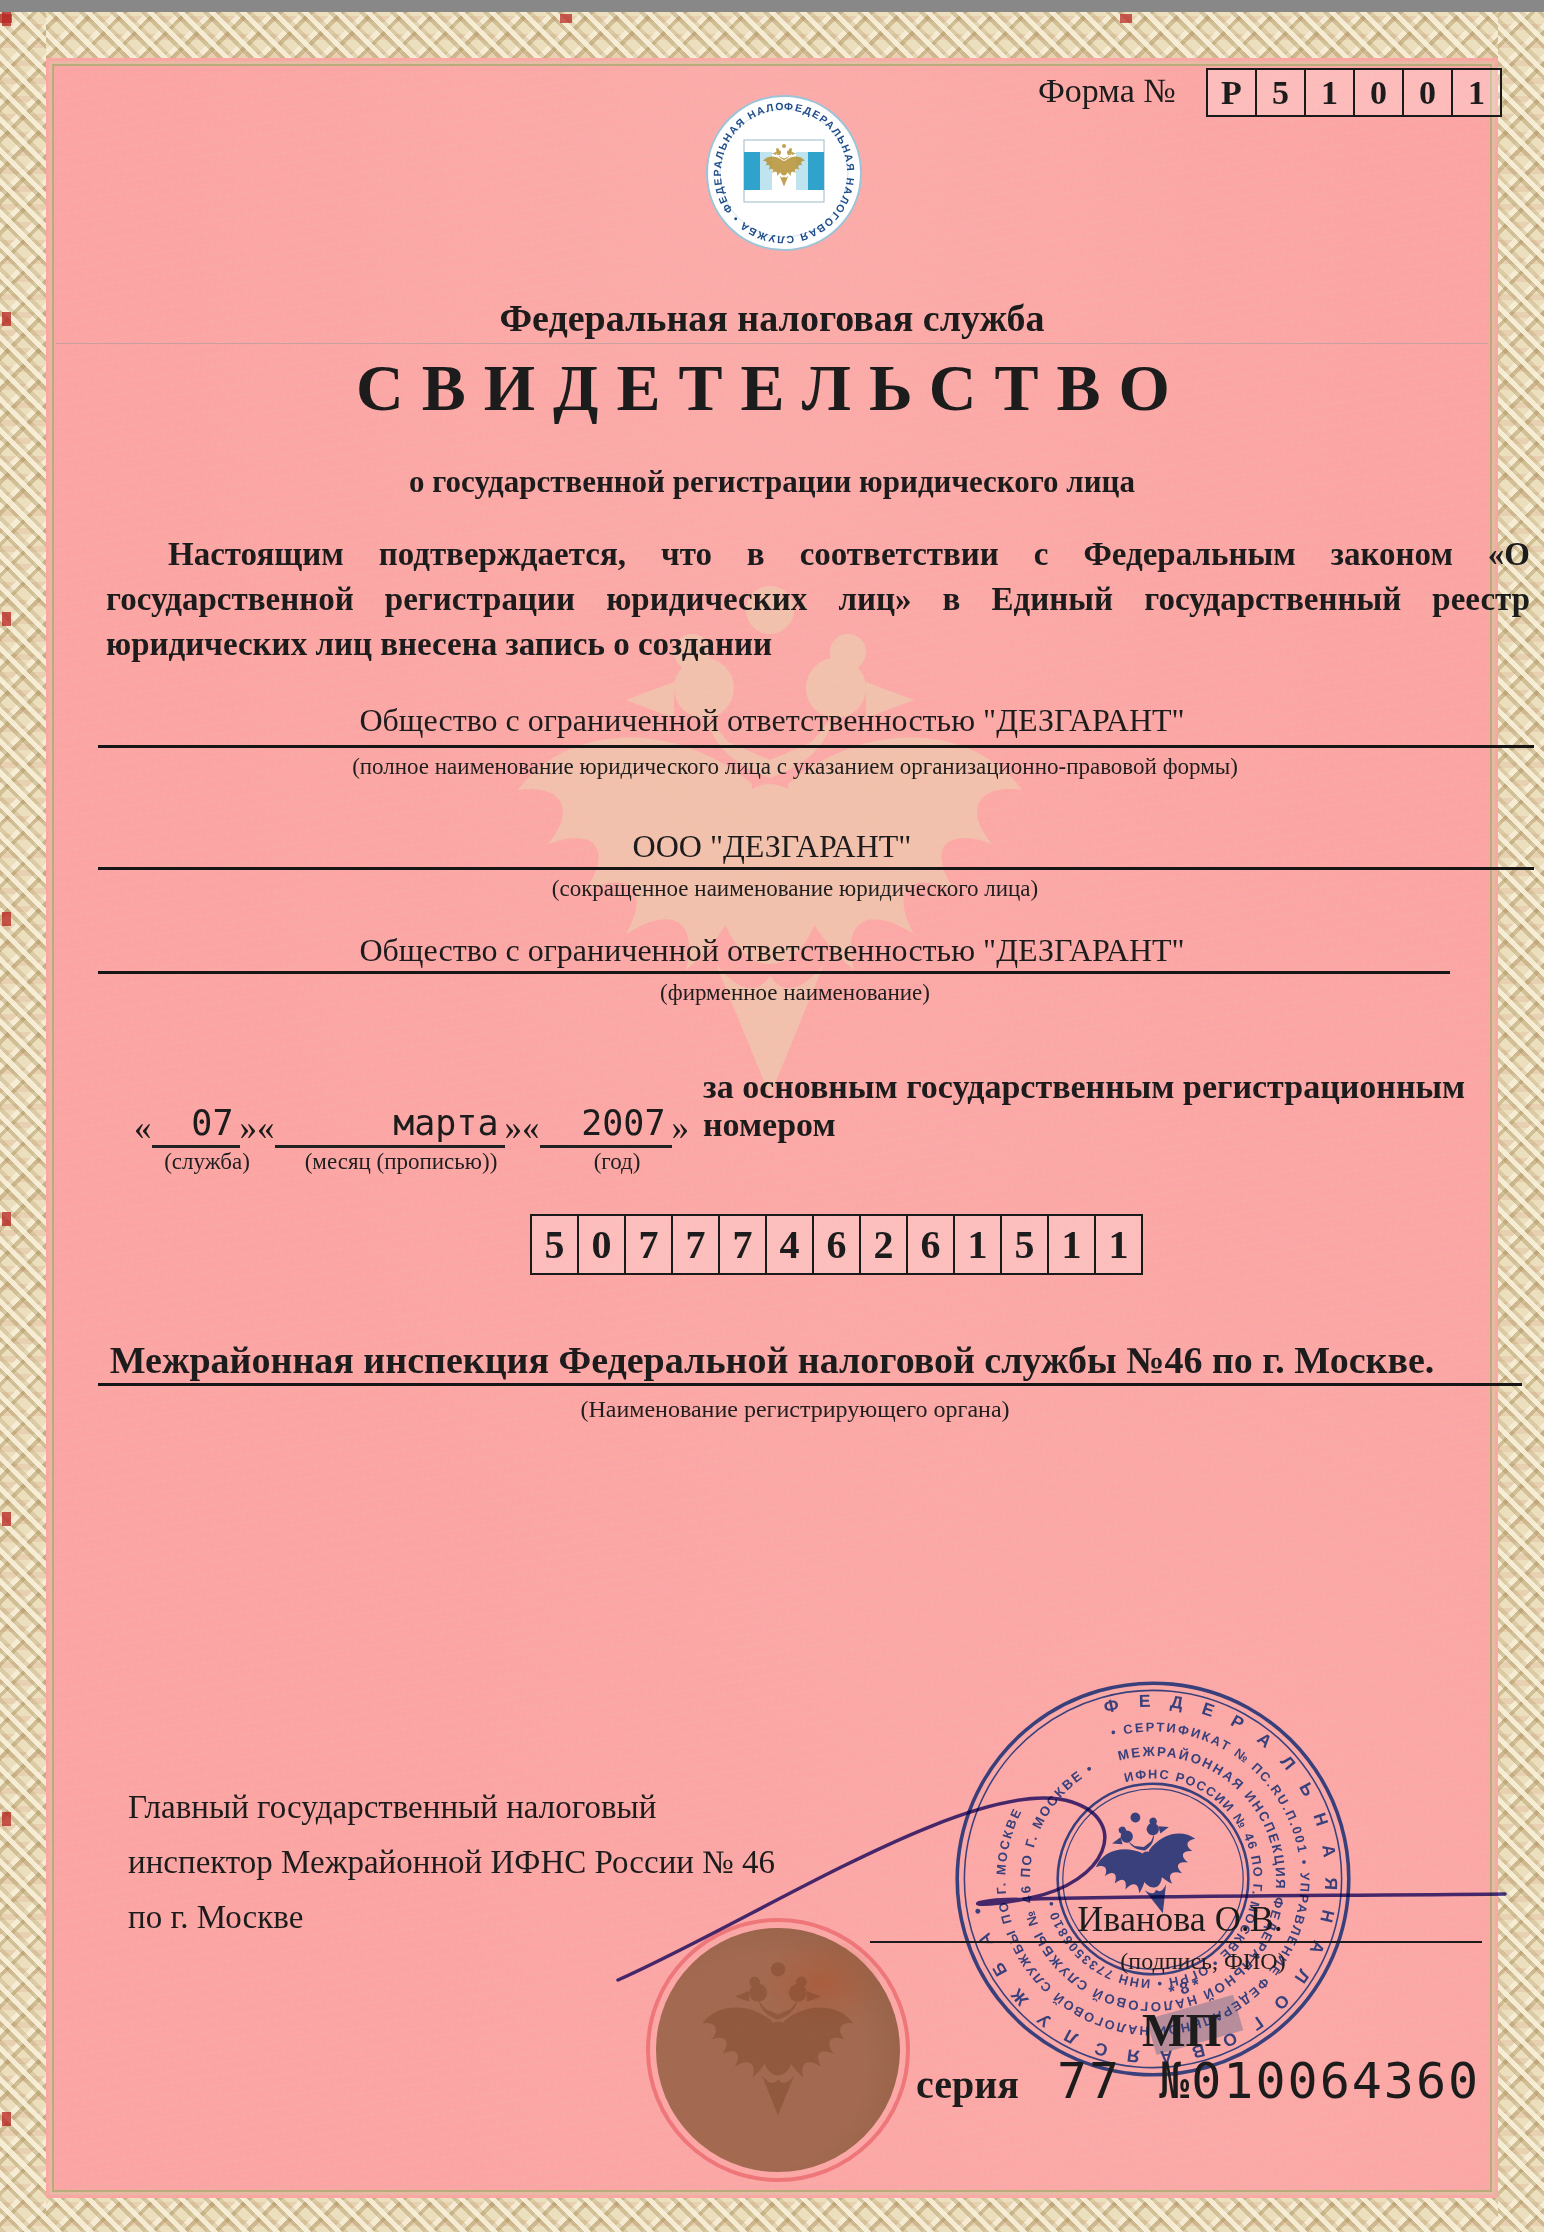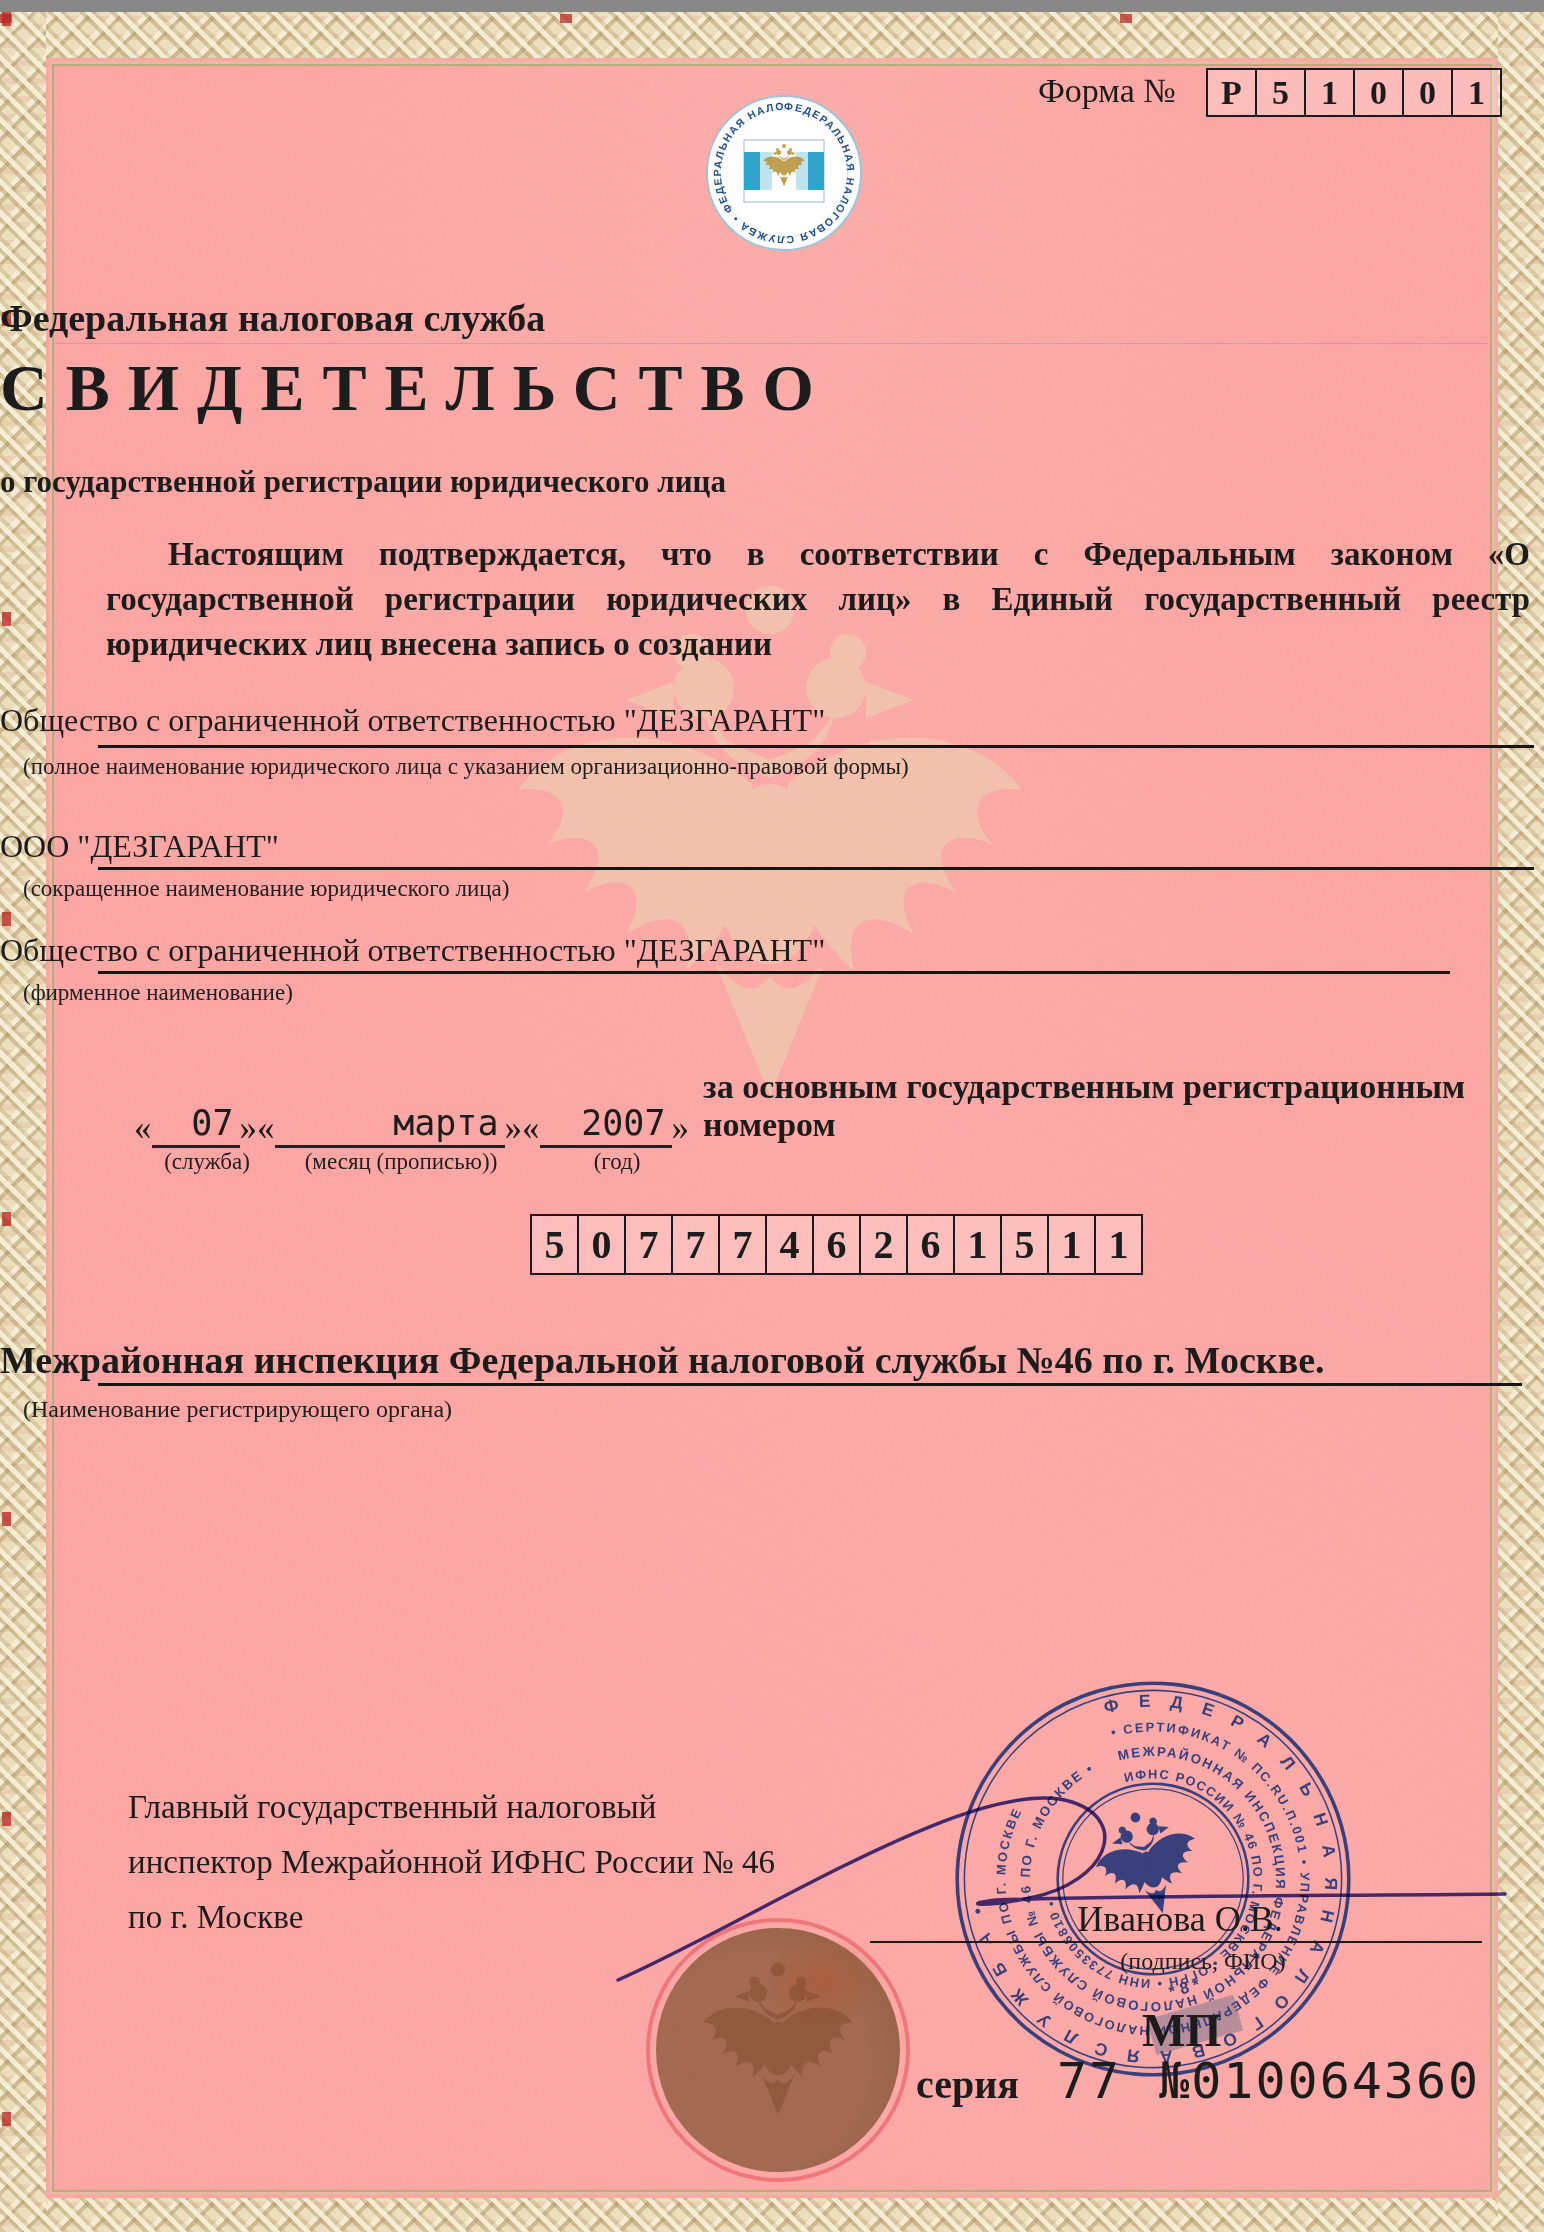--- a/index.html
+++ b/index.html
@@ -29,21 +29,21 @@
   .frame.bottom{left:0;top:2186px;width:1544px;height:46px;}
   .frame.left{left:0;top:0;width:46px;height:2232px;}
   .frame.right{left:1498px;top:0;width:46px;height:2232px;}
   .frame-line{position:absolute;left:52px;top:52px;right:52px;bottom:52px;z-index:1;
     border:2px solid #b9ac7c;box-shadow:0 0 0 3px rgba(214,203,162,.55);pointer-events:none;}
   .red-accents{position:absolute;left:2px;top:0;width:9px;height:2232px;z-index:2;pointer-events:none;
     background:repeating-linear-gradient(180deg, rgba(182,34,30,.75) 0 14px, transparent 14px 300px);}
   .red-accents.h{left:0;top:2px;width:1544px;height:9px;
     background:repeating-linear-gradient(90deg, rgba(182,34,30,.7) 0 12px, transparent 12px 560px);}
   .abs{position:absolute;z-index:5;}
-  .center{left:0;width:1544px;}
+  .center{left:0;width:1544px;text-align:center;}
   
   .formlabel{font-size:34px;}
   .boxrow{display:flex;}
   .boxrow .cell{width:47px;height:45px;border:2px solid #1a1a1a;margin-left:-2px;
     display:flex;align-items:center;justify-content:center;
     font-weight:bold;font-size:34px;background:rgba(255,255,255,.25);}
   .boxrow .cell:first-child{margin-left:0;}
   .ogrnrow .cell{width:45px;height:57px;font-size:40px;}
   
   .agency{font-size:38px;font-weight:bold;}

